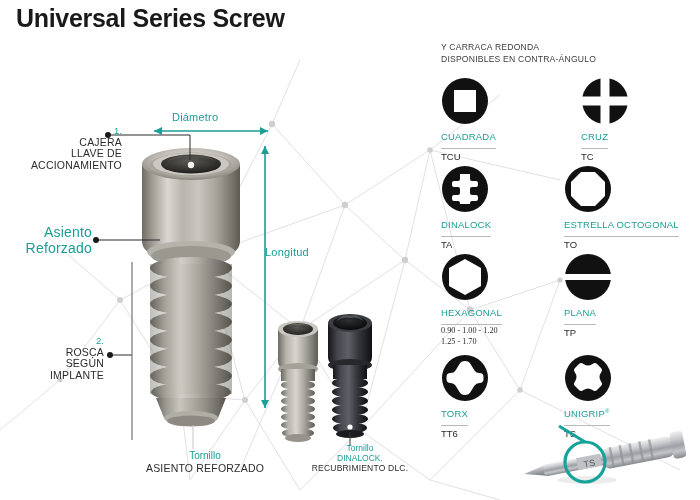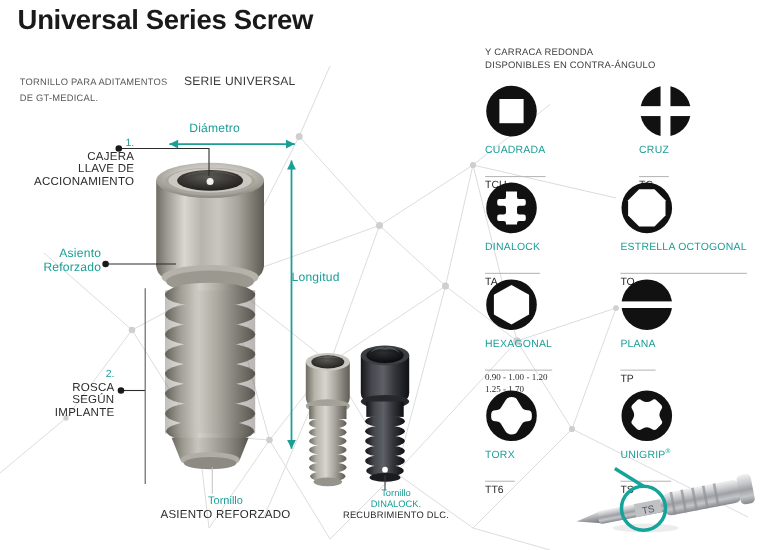--- a/index.html
+++ b/index.html
@@ -23,21 +23,21 @@
   
   .subtitle{position:absolute;left:18px;top:64px;white-space:nowrap;}
   .sub-small{font-size:8.5px;color:#59595b;letter-spacing:.2px;}
   .sub-big{font-size:11px;color:#3a3a3c;letter-spacing:.2px;}
   .sub-line2{font-size:8.5px;color:#59595b;letter-spacing:.2px;margin-top:2px;}
 
   
   .callout{position:absolute;text-align:right;line-height:1.12;white-space:nowrap;}
   .c-num{font-size:9.5px;color:#1a9e96;}
   .c-txt{font-size:10.5px;color:#2b2b2b;letter-spacing:.2px;}
-  .c-teal{font-size:11px;color:#1a9e96;letter-spacing:.2px;}
+  .c-teal{font-size:14px;color:#1a9e96;letter-spacing:.2px;}
 
   .co1{left:0;top:126px;width:122px;}
   .co2{left:0;top:225px;width:92px;}
   .co3{left:0;top:336px;width:104px;}
 
   
   .lbl-diam{
     position:absolute;left:172px;top:111px;
     font-size:11px;color:#1a9e96;letter-spacing:.2px;white-space:nowrap;
   }
@@ -60,21 +60,21 @@
     position:absolute;left:441px;top:41px;
     font-size:8.6px;color:#3d3d3f;line-height:1.45;letter-spacing:.2px;
     white-space:nowrap;
   }
   .grid{position:absolute;left:441px;top:76px;width:250px;}
   .cell{position:absolute;width:118px;}
   .cell .ico{height:50px;display:block;}
   .cell .nm{
     font-size:9.5px;color:#1a9e96;letter-spacing:.2px;
     display:inline-block;border-bottom:1px solid #b9b9bb;
-    padding-bottom:18px;margin-top:2px;white-space:nowrap;
+    padding-bottom:6px;margin-top:2px;white-space:nowrap;
   }
   .cell .cd{font-size:9.5px;color:#2b2b2b;margin-top:2px;white-space:nowrap;}
   .cell .sz{font-size:8.2px;color:#2b2b2b;line-height:1.3;margin-top:1px;white-space:nowrap;font-family:Liberation Serif, serif;}
   .sup{font-size:6px;vertical-align:super;}
 
   
   .driver{position:absolute;left:515px;top:418px;width:185px;height:80px;}
 </style>
 </head>
 <body>
@@ -110,26 +110,20 @@
       <circle cx="245" cy="400" r="3.0"></circle>
       <circle cx="180" cy="395" r="2.6"></circle>
       <circle cx="430" cy="150" r="2.8"></circle>
       <circle cx="560" cy="280" r="2.6"></circle>
       <circle cx="60" cy="380" r="2.4"></circle>
     </g>
   </svg>
 
   <div class="title">Universal Series Screw</div>
 
-  <div class="subtitle">
-    <span class="sub-small">TORNILLO PARA ADITAMENTOS</span>
-    <span style="display:inline-block;width:6px;"></span>
-    <span class="sub-big">SERIE UNIVERSAL</span>
-    <div class="sub-line2">DE GT-MEDICAL.</div>
-  </div>
 
   <svg style="position:absolute;left:134px;top:134px;" width="114" height="296" viewBox="0 0 114 296">
     <defs>
       <linearGradient id="headG" x1="0" y1="0" x2="1" y2="0">
         <stop offset="0%" stop-color="#6f6c63"></stop>
         <stop offset="10%" stop-color="#9d9a92"></stop>
         <stop offset="26%" stop-color="#d9d7d1"></stop>
         <stop offset="42%" stop-color="#b8b5ad"></stop>
         <stop offset="58%" stop-color="#c9c6bf"></stop>
         <stop offset="76%" stop-color="#a6a39b"></stop>

